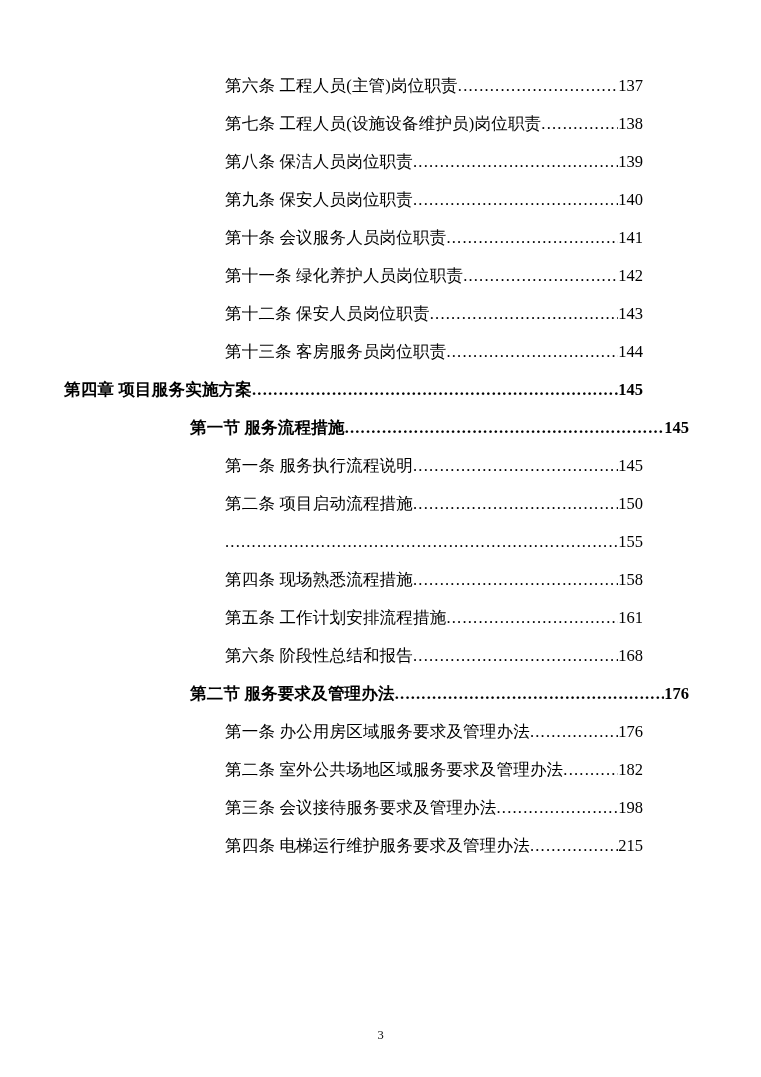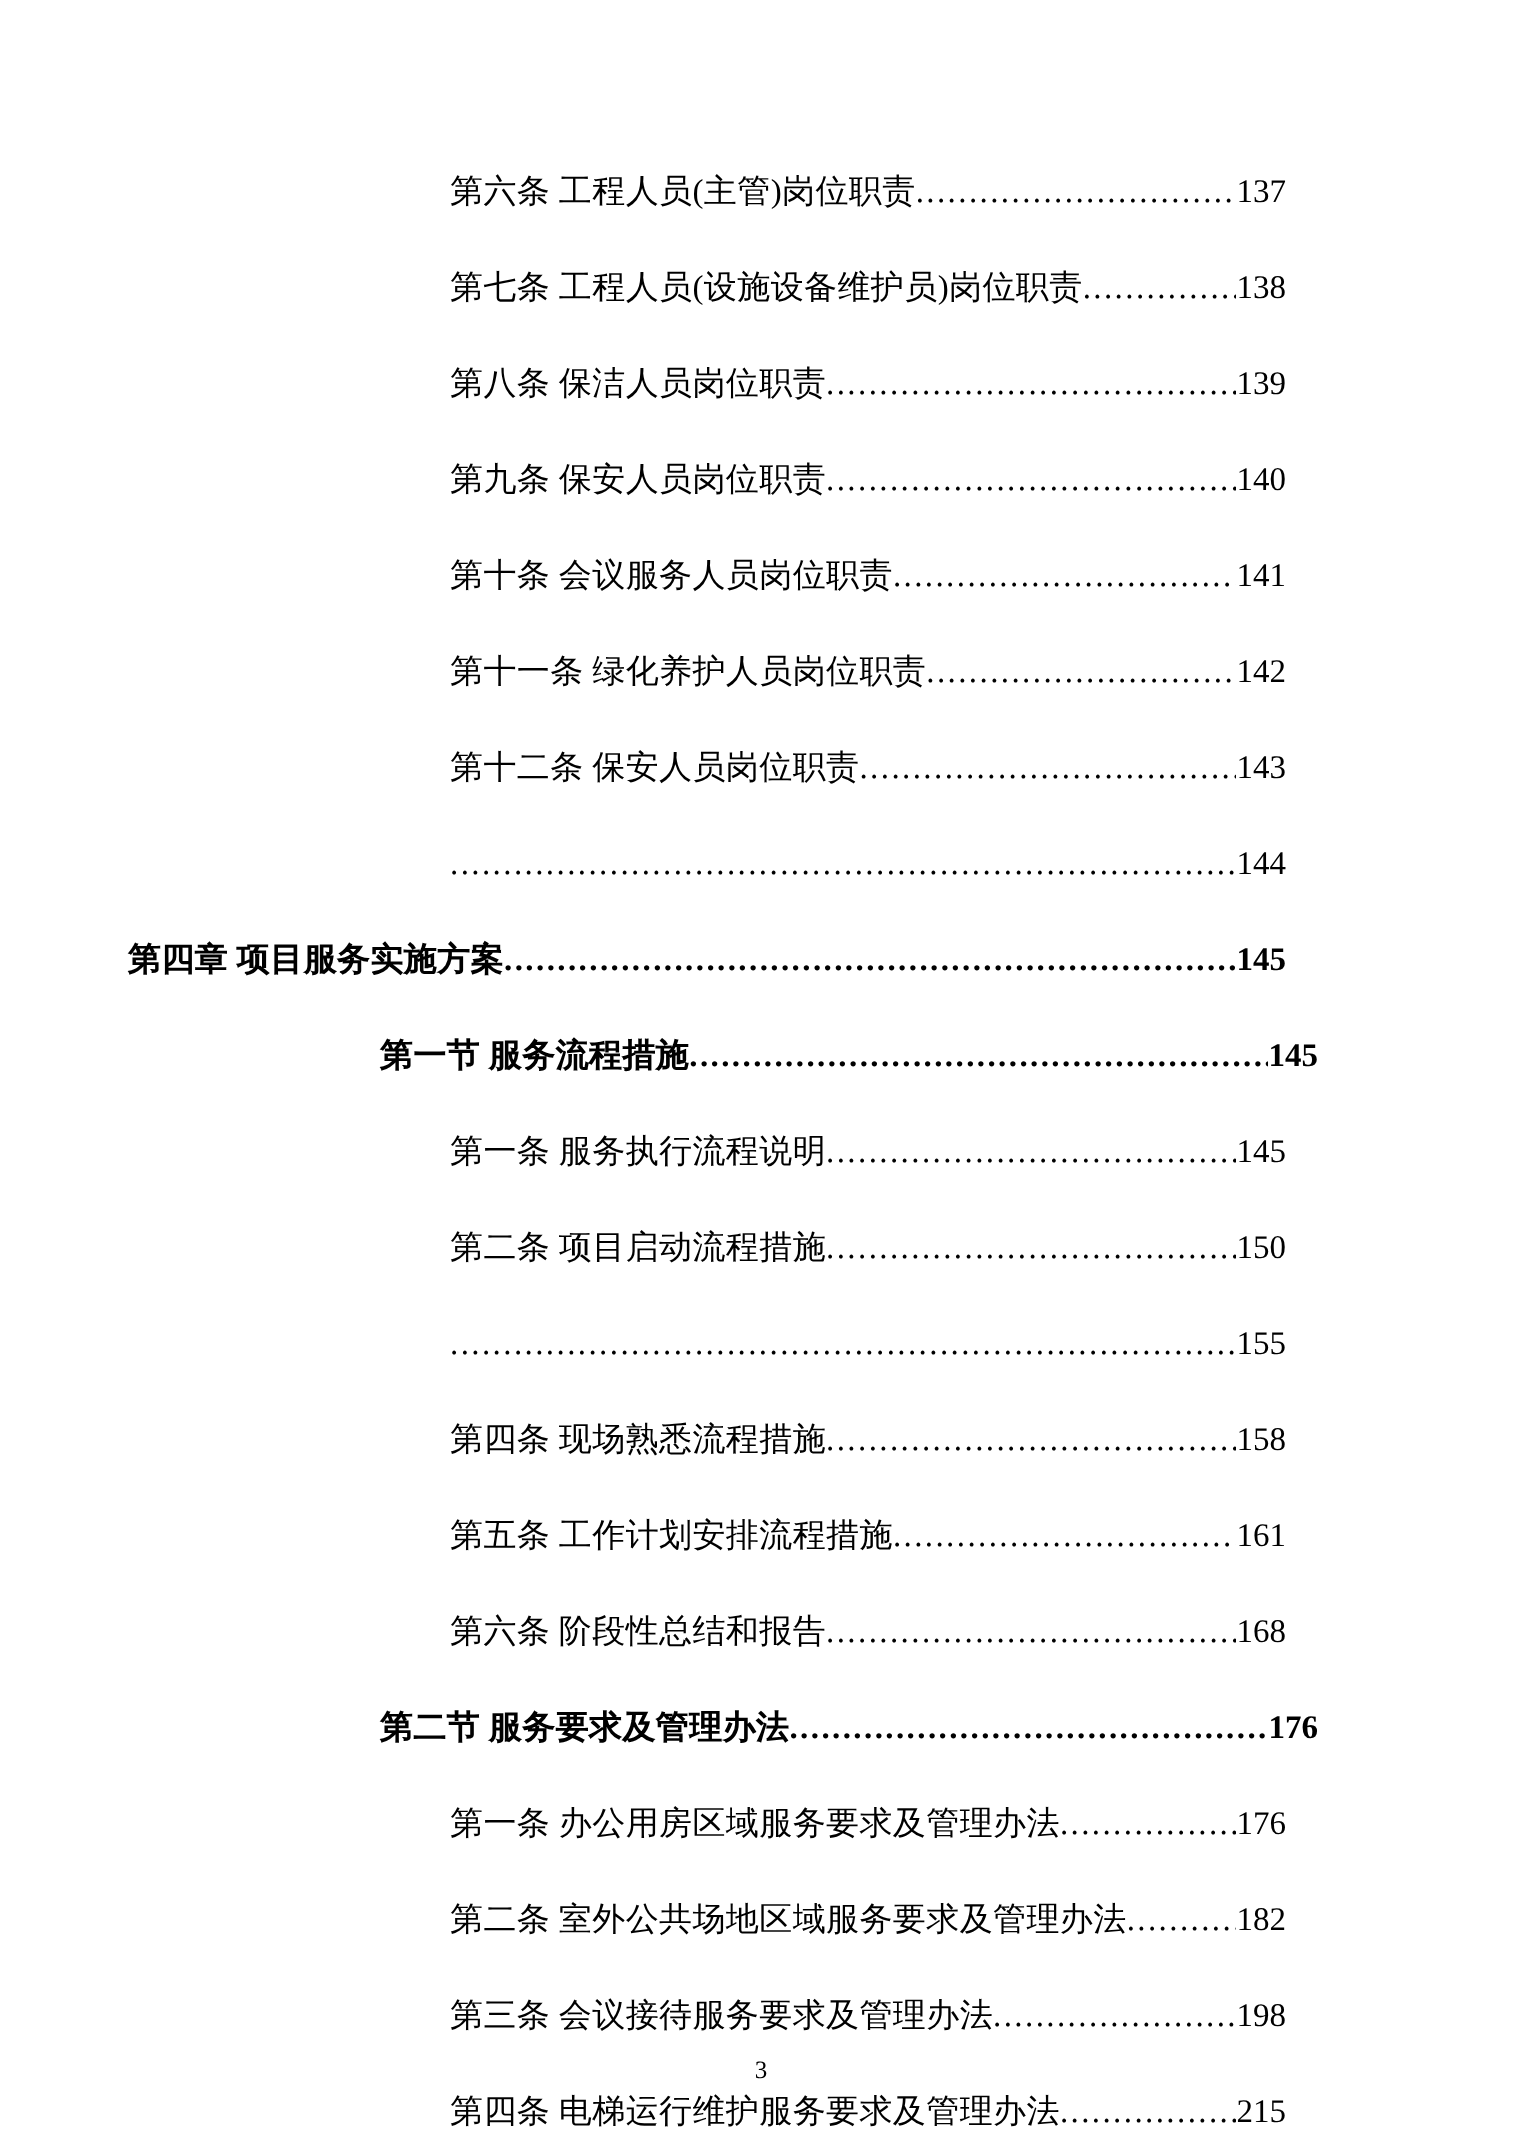--- a/index.html
+++ b/index.html
@@ -46,25 +46,24 @@
     font-size: 16.5px;
     letter-spacing: 1.2px;
     color: #000;
     margin: 0 0px;
     min-width: 6px;
   }
   .toc-row .page-no {
     flex: 0 0 auto;
     text-align: right;
     font-family: "Liberation Serif", serif;
-    margin-top: 10px;
   }
   
   .lvl-chapter  { padding-left: 64px; padding-right: 118px; font-weight: bold; }
-  .lvl-section  { padding-left: 190px; padding-right: 102px; font-weight: bold; }
+  .lvl-section  { padding-left: 190px; padding-right: 72px; font-weight: bold; }
   .lvl-article  { padding-left: 225px; padding-right: 118px; }
 
   .footer {
     position: absolute;
     left: 0;
     right: 0;
     bottom: 34px;
     text-align: center;
     font-size: 12.5px;
     color: #000;
@@ -106,20 +105,21 @@
         <span class="label">第十一条  绿化养护人员岗位职责</span>
         <span class="leader">................................................................................</span>
         <span class="page-no">142</span>
       </div>
       <div class="toc-row lvl-article">
         <span class="label">第十二条  保安人员岗位职责</span>
         <span class="leader">................................................................................</span>
         <span class="page-no">143</span>
       </div>
       <div class="toc-row lvl-article">
+        <span class="label">第十三条  客房服务员岗位职责</span>
         <span class="leader">................................................................................</span>
         <span class="page-no">144</span>
       </div>
       <div class="toc-row lvl-chapter">
         <span class="label">第四章  项目服务实施方案</span>
         <span class="leader">................................................................................</span>
         <span class="page-no">145</span>
       </div>
       <div class="toc-row lvl-section">
         <span class="label">第一节  服务流程措施</span>

